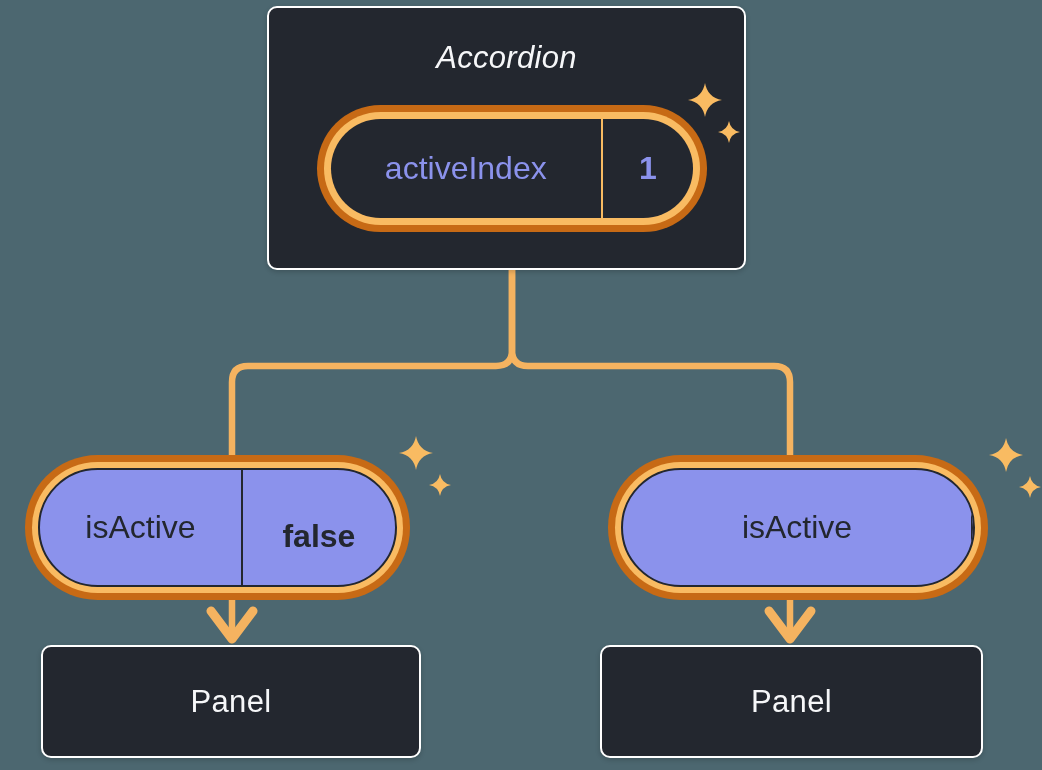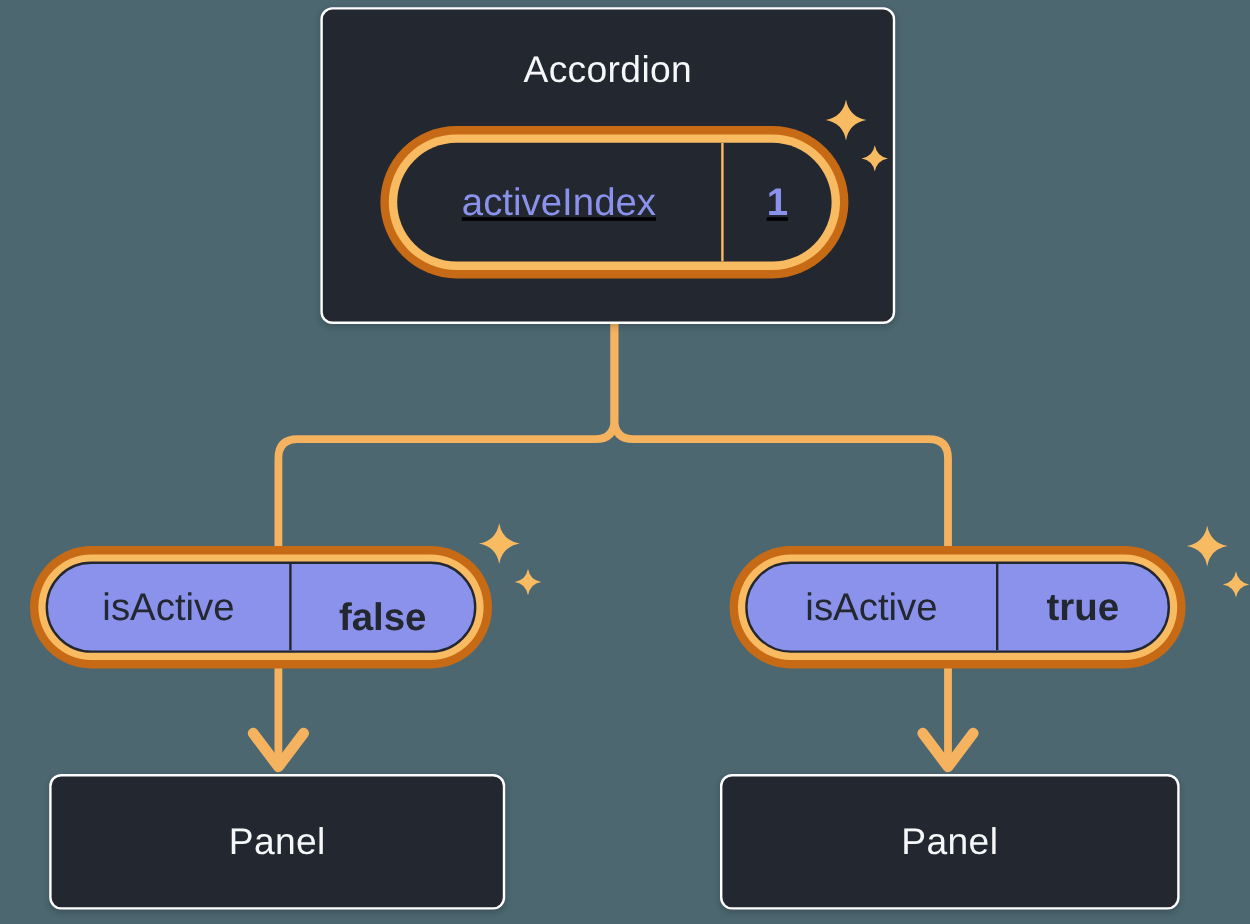--- a/index.html
+++ b/index.html
@@ -56,20 +56,21 @@
   .node-title {
     color: var(--text-light);
     font-size: 31px;
     font-weight: 500;
     letter-spacing: 0.3px;
   }
   .root-title {
     position: absolute;
     left: 0; right: 0; top: 32px;
     text-align: center;
+    font-style: italic;
   }
   
   .pill-outer {
     background: var(--orange-dark);
     border-radius: 80px;
     padding: 7px;
   }
   .pill-inner {
     background: var(--orange-light);
     border-radius: 72px;
@@ -81,28 +82,28 @@
     height: 100%;
     display: flex;
     align-items: stretch;
     overflow: hidden;
   }
   .state-pill {
     position: absolute;
     left: 48px; top: 97px;
     width: 390px; height: 127px;
   }
-  .state-pill .pill-inner { padding: 7px; text-decoration: underline; }
+  .state-pill .pill-inner { padding: 7px; }
   .state-pill .pill-core { background: var(--node-bg); }
   .state-pill .cell { color: var(--purple); }
   .state-pill .divider { background: var(--orange-light); }
   .prop-pill {
     position: absolute;
     top: 455px;
-    width: 385px; height: 102px;
+    width: 385px; height: 145px;
     z-index: 2;
   }
   .prop-pill-left  { left: 25px; }
   .prop-pill-right { left: 608px; width: 380px; }
   .prop-pill .pill-inner { padding: 6px; }
   .prop-pill .pill-core {
     background: var(--purple);
     border: 2px solid var(--text-dark);
   }
   .prop-pill .cell { color: var(--text-dark); }
@@ -174,21 +175,20 @@
       <path d="M22 3 Q24.55 17.45 39 20 Q24.55 22.55 22 37 Q19.45 22.55 5 20 Q19.45 17.45 22 3 Z"></path>
       <path d="M46 41 Q47.65 50.35 57 52 Q47.65 53.65 46 63 Q44.35 53.65 35 52 Q44.35 50.35 46 41 Z"></path>
     </svg>
   </div>
 
   <div class="pill-outer prop-pill prop-pill-right">
     <div class="pill-inner">
       <div class="pill-core">
         <span class="cell name">isActive</span>
         <span class="divider"></span>
-        <span class="cell value">true</span>
       </div>
     </div>
     <svg class="sparkles sparkles-right" width="64" height="84" viewBox="0 0 64 84">
       <path d="M22 3 Q24.55 17.45 39 20 Q24.55 22.55 22 37 Q19.45 22.55 5 20 Q19.45 17.45 22 3 Z"></path>
       <path d="M46 41 Q47.65 50.35 57 52 Q47.65 53.65 46 63 Q44.35 53.65 35 52 Q44.35 50.35 46 41 Z"></path>
     </svg>
   </div>
 
   <div class="node panel-node panel-node-left">
     <div class="node-title">Panel</div>

